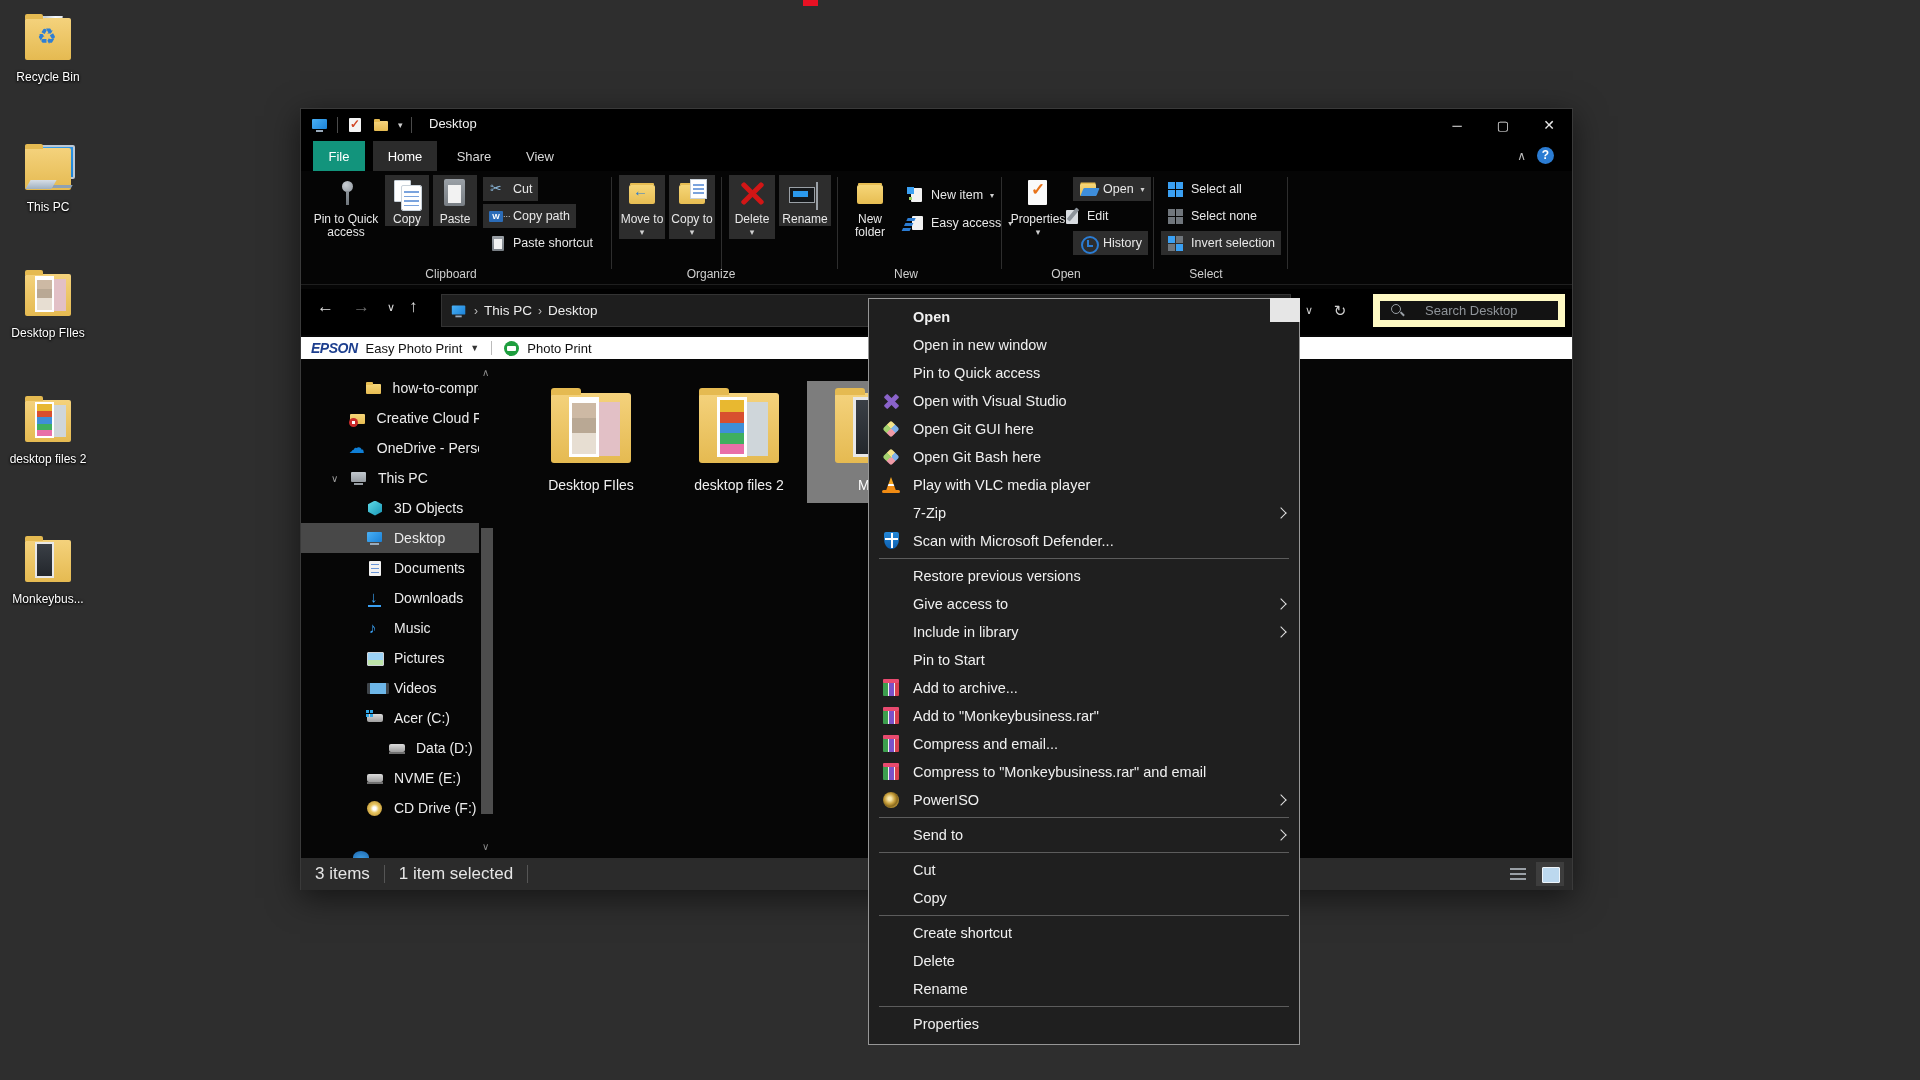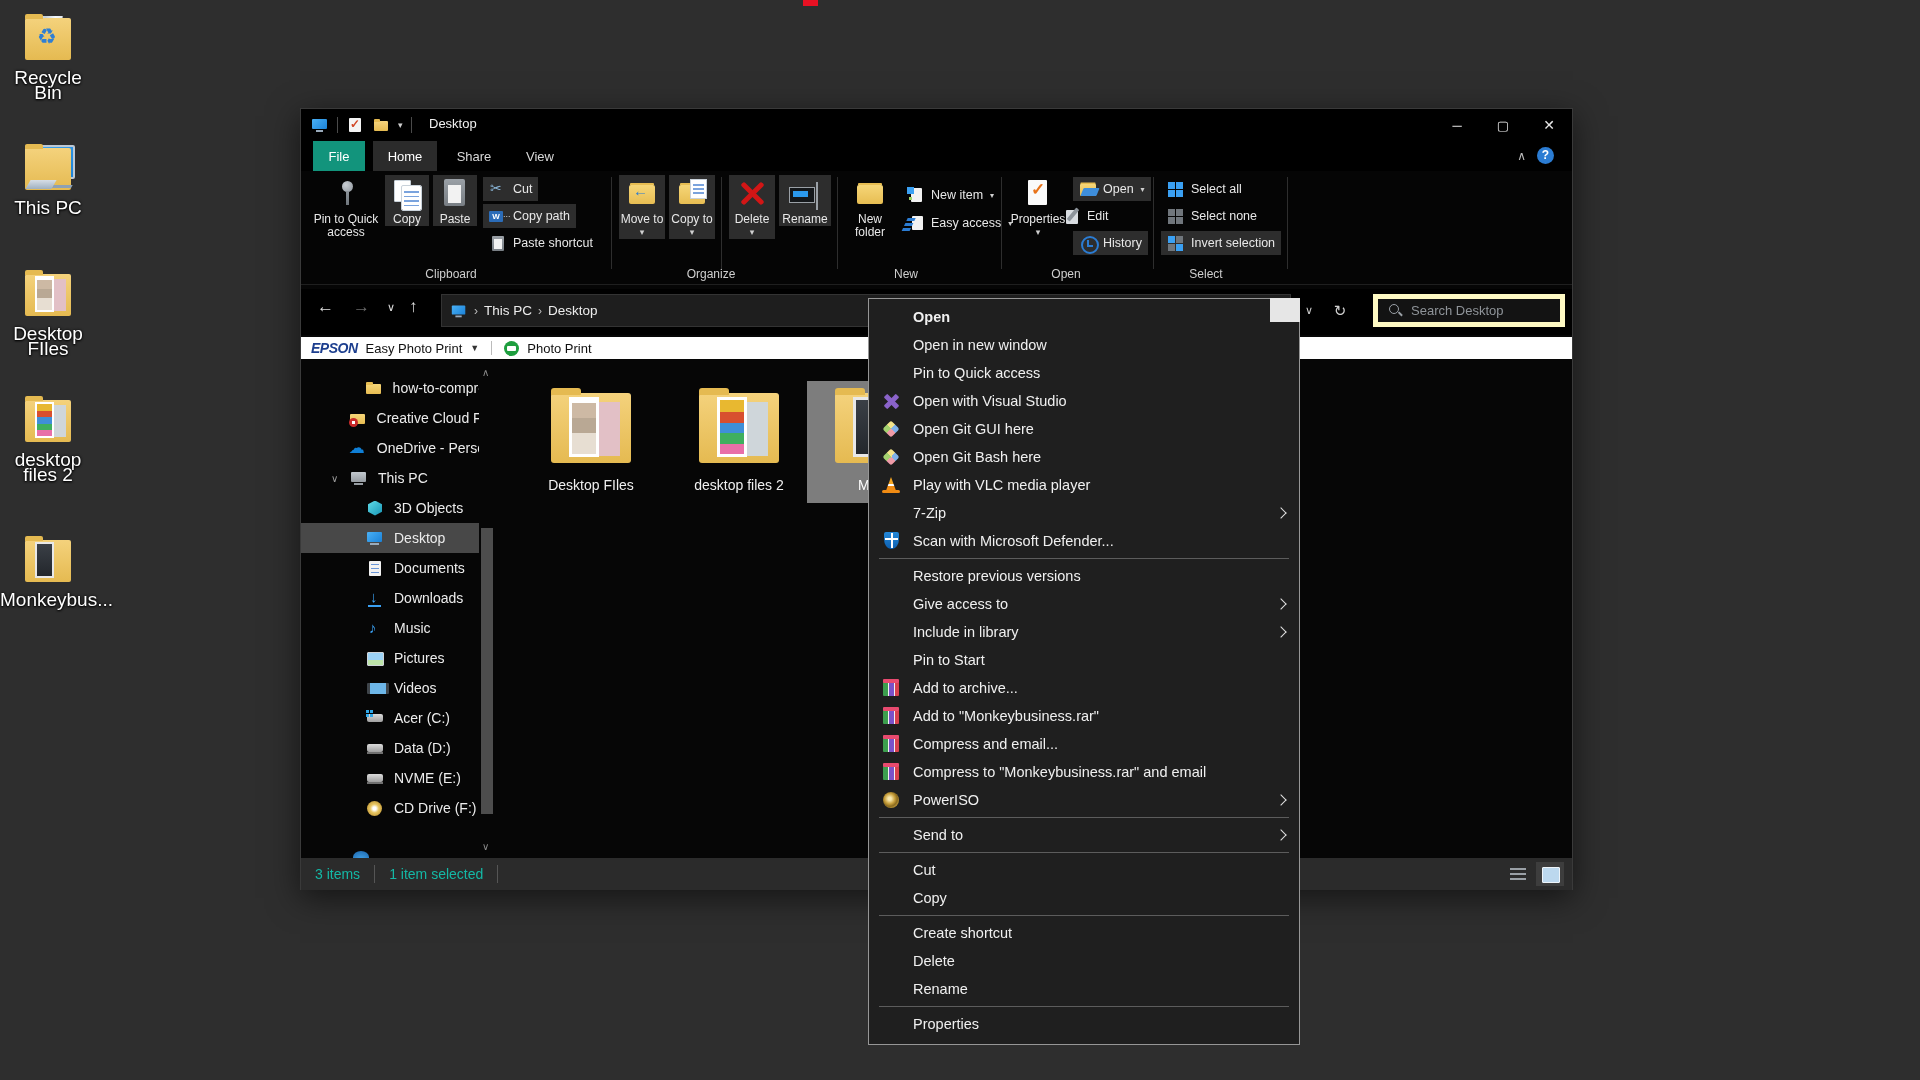--- a/index.html
+++ b/index.html
@@ -5,21 +5,21 @@
   * { margin:0; padding:0; box-sizing:border-box; }
   html,body { width:1920px; height:1080px; overflow:hidden; background:#2e2e2e;
     font-family:"Liberation Sans", sans-serif; }
   .abs { position:absolute; }
   .nosel { user-select:none; }
 
   
   #screen { position:relative; width:1920px; height:1080px; background:#2e2e2e; }
   .dicon { position:absolute; width:96px; text-align:center; cursor:pointer; }
   .dicon .dart { display:block; width:56px; height:56px; margin:0 auto; position:relative; }
-  .dicon .dlabel { display:block; margin-top:4px; color:#fff; font-size:19px; line-height:15px;
+  .dicon .dlabel { display:block; margin-top:4px; color:#fff; font-size:12px; line-height:15px;
     text-shadow:0 1px 2px #000, 0 0 3px #000; }
   .red-artifact { left:803px; top:0; width:15px; height:6px; background:#e81123; z-index:40; }
 
   
   .art-recycle-bin::before { content:''; position:absolute; left:12px; top:6px; width:32px; height:42px;
     background:linear-gradient(100deg,#eef3f8,#c3cfdb 35%,#f4f8fb 60%,#c9d5e0);
     clip-path:polygon(4% 0,96% 0,84% 100%,16% 100%); }
   .art-recycle-bin::after { content:'♻'; position:absolute; left:17px; top:14px; font-size:22px; color:#2f7fd4; }
   .art-this-pc::before { content:''; position:absolute; left:5px; top:5px; width:46px; height:30px;
     background:linear-gradient(135deg,#47aaf2,#1b82d8); border:2px solid #bcc8d4; border-radius:2px; }
@@ -160,21 +160,21 @@
   
   .addr-row { left:0; top:180px; width:100%; height:46px; background:#000; }
   .nav-glyph { position:absolute; top:8px; font-size:17px; color:#e0e0e0; cursor:pointer; }
   .addr-field { position:absolute; left:140px; top:5px; width:850px; height:33px; background:#1e1e1e;
     border:1px solid #333; display:flex; align-items:center; padding-left:8px; gap:6px; }
   .crumb { color:#ececec; font-size:13.5px; cursor:pointer; }
   .crumb-sep { color:#bbb; font-size:12px; cursor:pointer; }
   .addr-btn { position:absolute; top:5px; width:26px; height:33px; color:#d0d0d0; font-size:15px;
     text-align:center; line-height:33px; cursor:pointer; }
   .search-box { position:absolute; left:1072px; top:5px; width:192px; height:33px; background:#131313;
-    border:5px solid #fef9c3; display:flex; align-items:center; gap:8px; padding-left:10px; cursor:text; }
+    border:7px solid #fef9c3; display:flex; align-items:center; gap:20px; padding-left:10px; cursor:text; }
   .mag { position:relative; width:15px; height:15px; }
   .mag::before { content:''; position:absolute; left:1px; top:1px; width:8px; height:8px;
     border:1.5px solid #9aa0a6; border-radius:50%; }
   .mag::after { content:''; position:absolute; left:10px; top:10px; width:5px; height:1.5px;
     background:#9aa0a6; transform:rotate(45deg); }
   .search-ph { color:#8f9499; font-size:13px; }
 
   
   .epson { left:0; top:228px; width:100%; height:22px; background:#fff; display:flex; align-items:center;
     gap:8px; padding-left:10px; }
@@ -250,21 +250,21 @@
   .bigf-folder-colorful .bcard { position:absolute; left:26px; top:10px; width:30px; height:60px;
     background:linear-gradient(180deg,#e8b830 0 22%,#d84f2f 22% 42%,#3f8fd8 42% 62%,#3faf5f 62% 82%,#e86fa8 82%);
     border:3px solid #fff; box-shadow:24px 2px 0 -3px #cfd6da; }
   .bigf-folder-dark .bcard { position:absolute; left:26px; top:10px; width:30px; height:60px;
     background:linear-gradient(180deg,#3a3f46,#23272c); border:3px solid #e8e8e8; }
   .tile.selected { background:#7d7d7d; }
   .tile.selected .tlabel { color:#fff; }
 
   
   .statusbar { left:0; top:749px; width:100%; height:32px; background:#2b2b2b; display:flex; align-items:center;
-    color:#14b8a6; font-size:14px; }
+    color:#e5e5e5; font-size:17px; }
   .sb-item { padding:0 14px; border-right:1px solid #555; height:18px; line-height:18px; }
   .sb-views { position:absolute; right:8px; top:4px; display:flex; gap:4px; }
   .sb-btn { width:28px; height:24px; position:relative; cursor:pointer; }
   .sb-btn.active { background:#3d3d3d; }
   .sb-list-ic::before { content:''; position:absolute; left:6px; top:6px; width:16px; height:13px;
     background:repeating-linear-gradient(#9aa0a6 0 2px,transparent 2px 5px); }
   .sb-thumb-ic::before { content:''; position:absolute; left:6px; top:5px; width:16px; height:14px;
     background:#bcd8ee; border:1px solid #eef4f9; border-radius:1px; }
 
   
@@ -559,21 +559,21 @@
             <div class="nav-row" style="padding-left: 62px;">
               <span class="nav-caret" style="visibility: hidden;">∨</span>
               <span class="ic ic-video"></span>
               <span class="nav-label">Videos</span>
             </div>
             <div class="nav-row" style="padding-left: 62px;">
               <span class="nav-caret" style="visibility: hidden;">∨</span>
               <span class="ic ic-drive-win"></span>
               <span class="nav-label">Acer (C:)</span>
             </div>
-            <div class="nav-row" style="padding-left: 62px;">
+            <div class="nav-row" style="padding-left: 84px;">
               <span class="nav-caret" style="visibility: hidden;">∨</span>
               <span class="ic ic-drive"></span>
               <span class="nav-label">Data (D:)</span>
             </div>
             <div class="nav-row" style="padding-left: 62px;">
               <span class="nav-caret" style="visibility: hidden;">∨</span>
               <span class="ic ic-drive"></span>
               <span class="nav-label">NVME (E:)</span>
             </div>
             <div class="nav-row" style="padding-left: 62px;">

